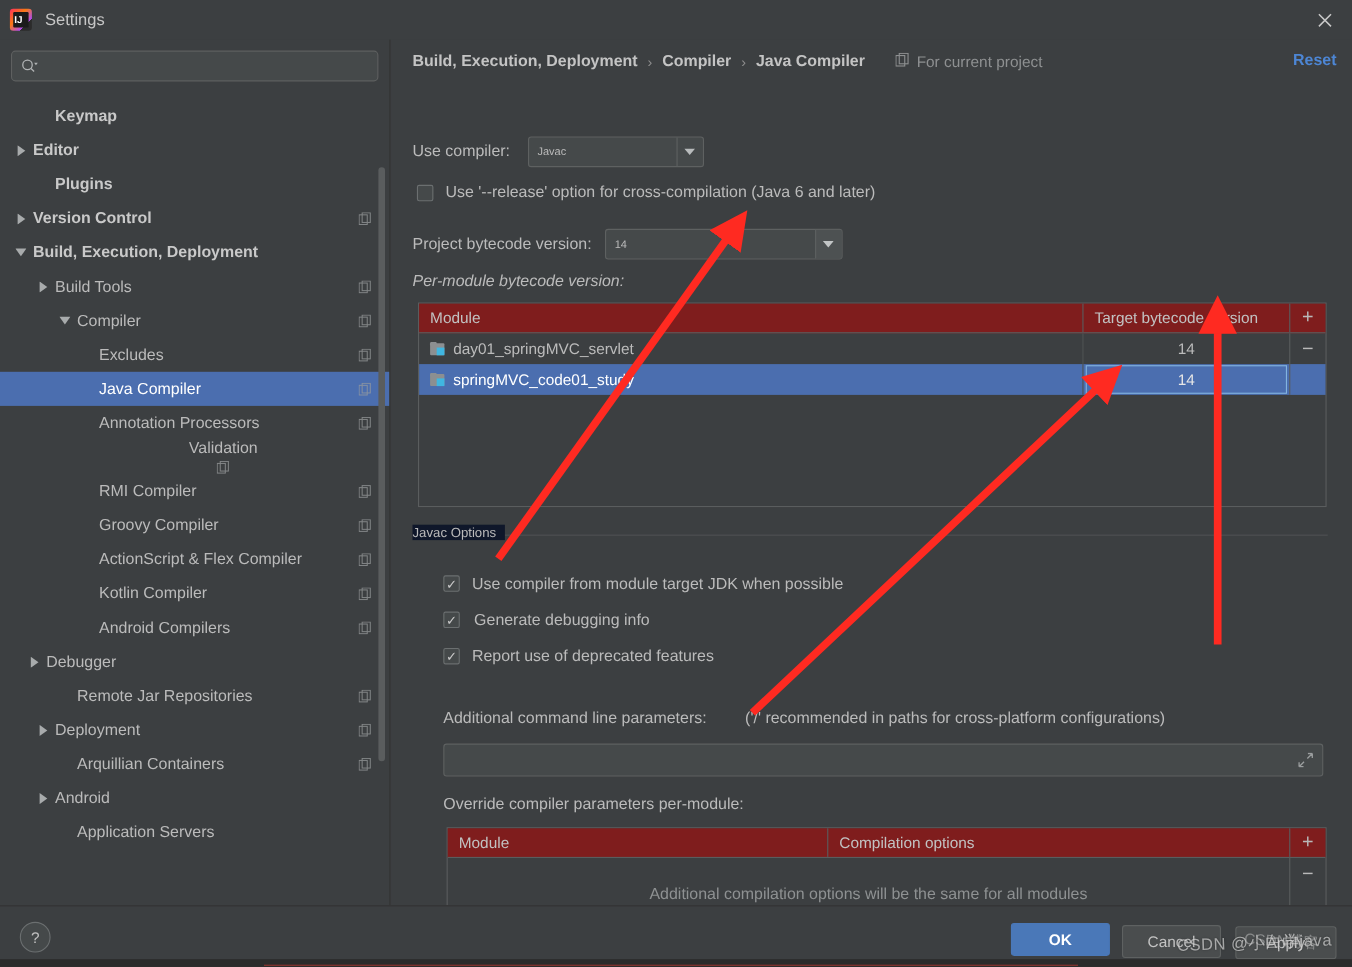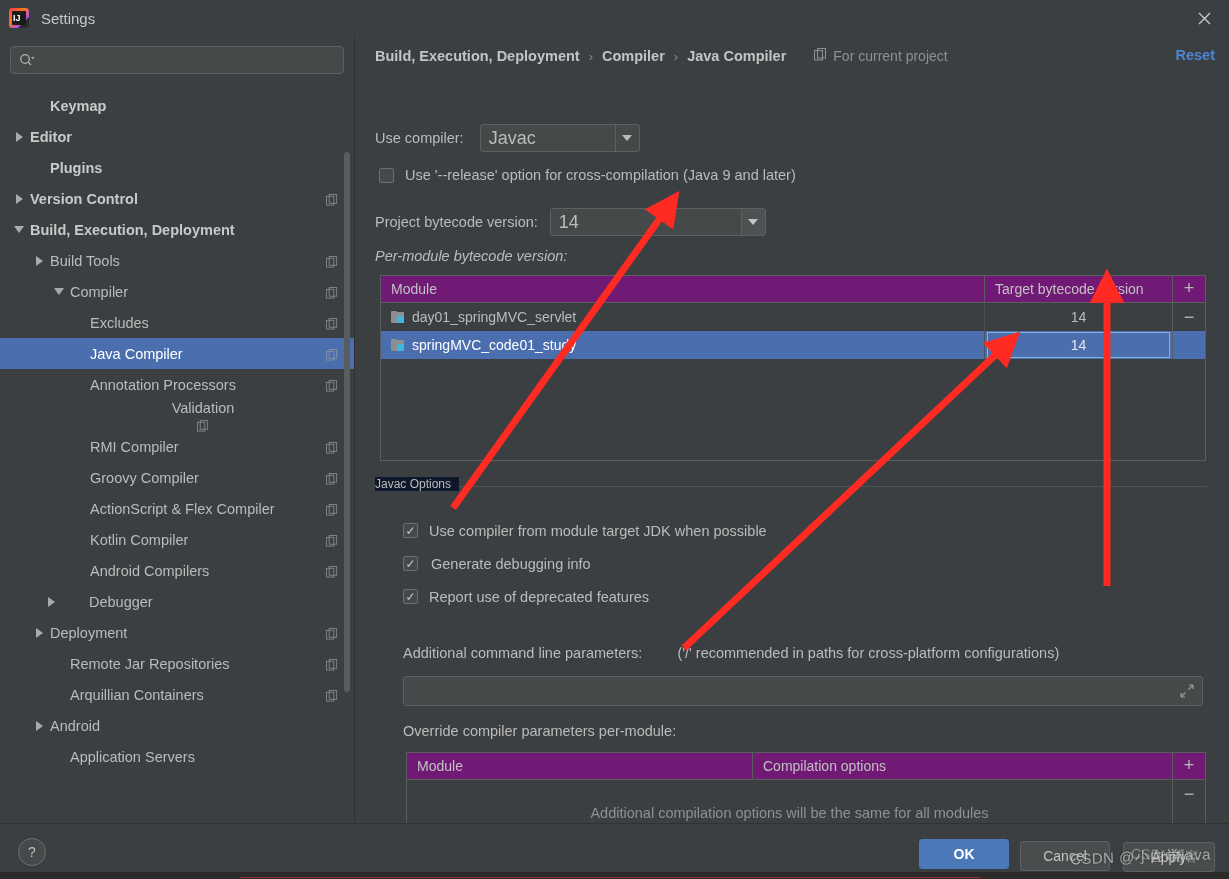--- a/index.html
+++ b/index.html
@@ -109,21 +109,21 @@
     position: absolute; right: 14px; top: 11px;
     color: #4d86d4; font-size: 14.5px; font-weight: bold; cursor: pointer;
   }
 
   .row { display: flex; align-items: center; padding-left: 19px; }
   .row-label { font-size: 14.5px; color: #bbbbbb; }
 
   .combo {
     height: 28px; background: #45494a; border: 1px solid #5e6161;
     border-radius: 3px; display: flex; align-items: center;
-    color: #bbbbbb; font-size: 18px; cursor: pointer;
+    color: #bbbbbb; font-size: 10px; cursor: pointer;
   }
   .combo .val { padding: 0 8px; flex: 1; }
   .combo .arrow {
     width: 24px; height: 100%; display: flex;
     align-items: center; justify-content: center;
     border-left: 1px solid #5e6161;
   }
   .combo.wide .arrow { background: #4d5152; }
 
   .checkrow { display: flex; align-items: center; gap: 11px; }
@@ -137,21 +137,21 @@
     content: "✓"; color: #c8c8c8; font-size: 12px; line-height: 1;
   }
   .ctext { font-size: 14.5px; color: #bbbbbb; }
 
   
   .tbl {
     border: 1px solid #5a5d5e; background: #3c3f41;
     display: flex; flex-direction: column;
   }
   .tbl-head {
-    display: flex; height: 27px; background: #701a75;
+    display: flex; height: 27px; background: #7f1d1d;
     border-bottom: 1px solid #5a5d5e; font-size: 14px; color: #c2c2c2;
   }
   .th { display: flex; align-items: center; padding: 0 10px; }
   .th.sep { border-left: 1px solid #5a5d5e; }
   .tbl-row { display: flex; height: 28px; font-size: 14px; color: #bbbbbb; }
   .tbl-row.sel { background: #4b6eaf; color: #ffffff; }
   .td { display: flex; align-items: center; padding: 0 10px; }
   .td.num { justify-content: center; }
   .td.sep { border-left: 1px solid #4f5253; }
   .cell-editing {
@@ -406,43 +406,43 @@
             </svg></span>
         </div>
         <div class="tree-item" style="padding-left: 68px;">
           <span class="twisty"></span>
           <span class="tree-label">Android Compilers</span>
           <span class="copy-badge"><svg width="12" height="12" viewBox="0 0 13 13">
               <rect x="0.5" y="2.5" width="8" height="9.5" stroke="#9a9d9e" fill="none"></rect>
               <rect x="3.5" y="0.5" width="8" height="9.5" stroke="#9a9d9e" fill="none"></rect>
             </svg></span>
         </div>
-        <div class="tree-item" style="padding-left: 40px; gap: 27px;">
+        <div class="tree-item" style="padding-left: 20px;">
           <span class="twisty">
             <svg width="9" height="10" viewBox="0 0 9 10">
               <path d="M1,0 L8,5 L1,10 Z" fill="#a8abac"></path>
             </svg>
           </span>
           <span class="tree-label">Debugger</span>
         </div>
+        <div class="tree-item" style="padding-left: 48px;">
+          <span class="twisty"></span>
+          <span class="tree-label">Remote Jar Repositories</span>
+          <span class="copy-badge"><svg width="12" height="12" viewBox="0 0 13 13">
+              <rect x="0.5" y="2.5" width="8" height="9.5" stroke="#9a9d9e" fill="none"></rect>
+              <rect x="3.5" y="0.5" width="8" height="9.5" stroke="#9a9d9e" fill="none"></rect>
+            </svg></span>
+        </div>
         <div class="tree-item" style="padding-left: 28px;">
           <span class="twisty">
             <svg width="9" height="10" viewBox="0 0 9 10">
               <path d="M1,0 L8,5 L1,10 Z" fill="#a8abac"></path>
             </svg>
           </span>
           <span class="tree-label">Deployment</span>
-          <span class="copy-badge"><svg width="12" height="12" viewBox="0 0 13 13">
-              <rect x="0.5" y="2.5" width="8" height="9.5" stroke="#9a9d9e" fill="none"></rect>
-              <rect x="3.5" y="0.5" width="8" height="9.5" stroke="#9a9d9e" fill="none"></rect>
-            </svg></span>
-        </div>
-        <div class="tree-item" style="padding-left: 48px;">
-          <span class="twisty"></span>
-          <span class="tree-label">Remote Jar Repositories</span>
           <span class="copy-badge"><svg width="12" height="12" viewBox="0 0 13 13">
               <rect x="0.5" y="2.5" width="8" height="9.5" stroke="#9a9d9e" fill="none"></rect>
               <rect x="3.5" y="0.5" width="8" height="9.5" stroke="#9a9d9e" fill="none"></rect>
             </svg></span>
         </div>
         <div class="tree-item" style="padding-left: 48px;">
           <span class="twisty"></span>
           <span class="tree-label">Arquillian Containers</span>
           <span class="copy-badge"><svg width="12" height="12" viewBox="0 0 13 13">
               <rect x="0.5" y="2.5" width="8" height="9.5" stroke="#9a9d9e" fill="none"></rect>
@@ -494,21 +494,21 @@
         <span class="arrow">
           <svg width="10" height="7" viewBox="0 0 10 7" aria-hidden="true">
               <path d="M0,0 L10,0 L5,6 Z" fill="#b8bbbc"></path>
             </svg>
         </span>
       </div>
     </div>
 
     <div class="row checkrow" style="position:absolute; left:0; top:131px; padding-left:23px;">
       <span class="cbox" id="cb-release"></span>
-      <span class="ctext">Use '--release' option for cross-compilation (Java 9 and later)</span>
+      <span class="ctext">Use '--release' option for cross-compilation (Java 6 and later)</span>
     </div>
 
     <div class="row" style="position:absolute; left:0; top:172px;">
       <span class="row-label">Project bytecode version:</span>
       <div class="combo wide" style="width:216px; margin-left:12px;">
         <span class="val">14</span>
         <span class="arrow">
           <svg width="10" height="7" viewBox="0 0 10 7" aria-hidden="true">
               <path d="M0,0 L10,0 L5,6 Z" fill="#c2c5c6"></path>
             </svg>

